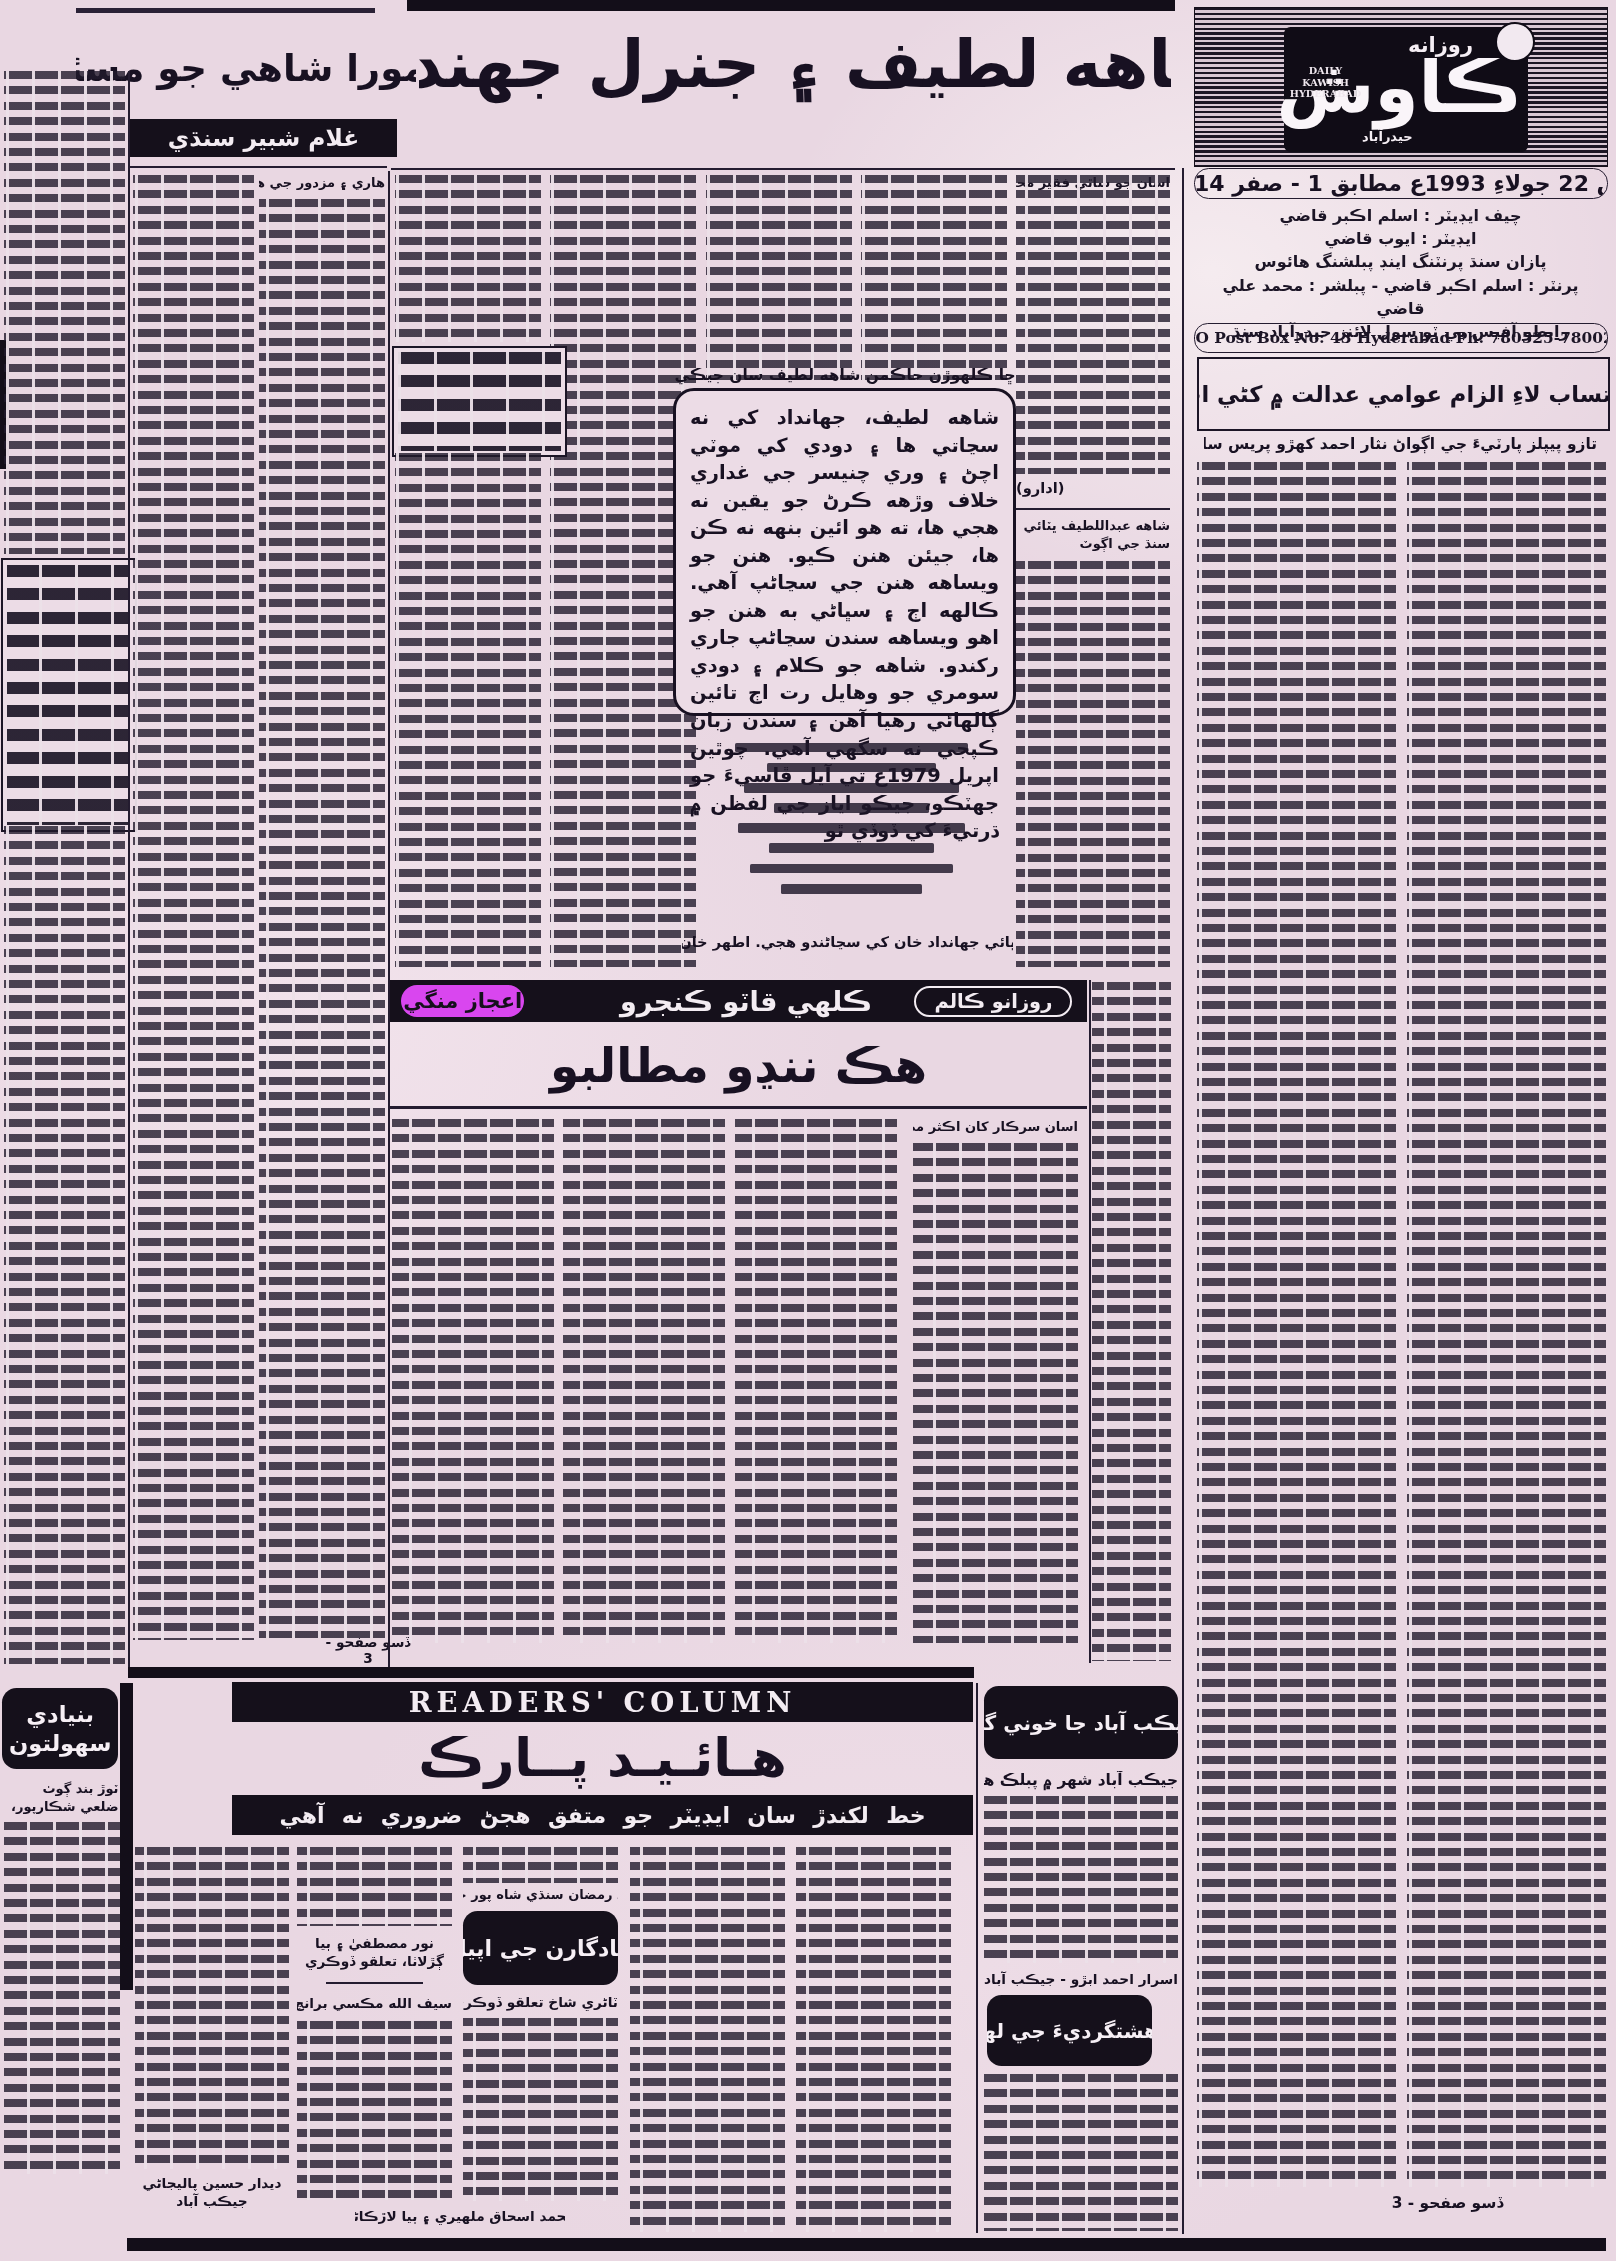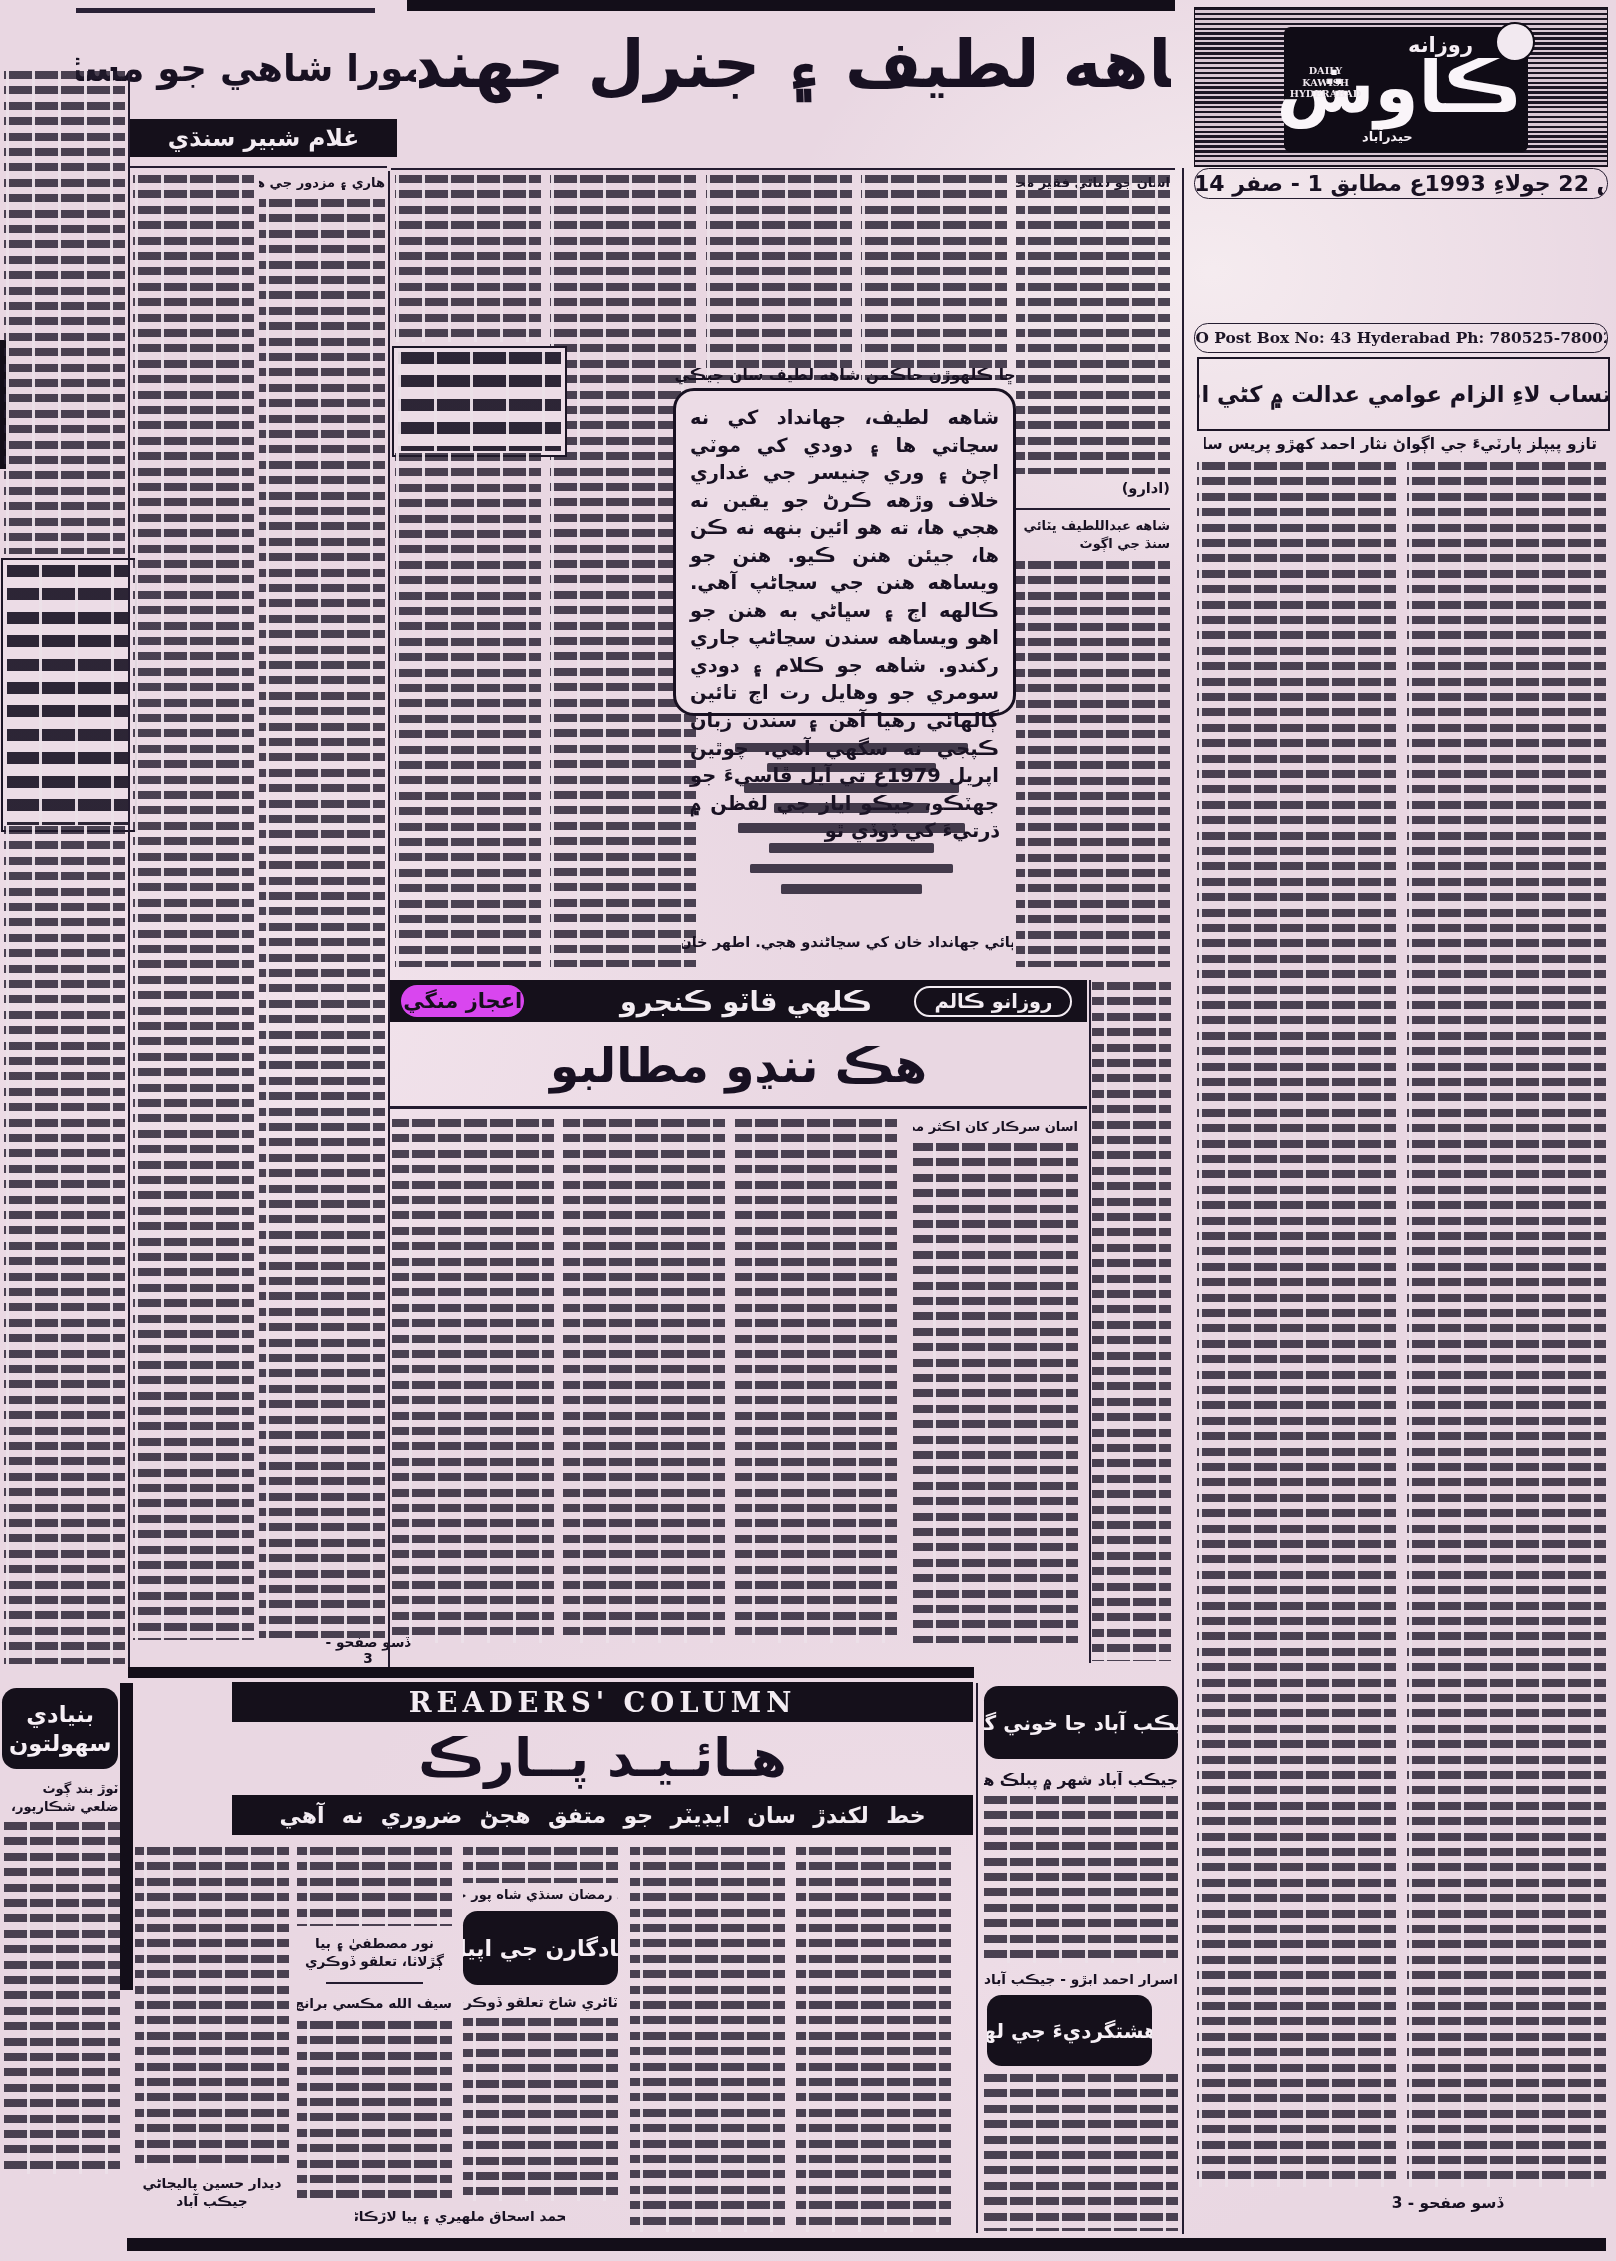--- a/index.html
+++ b/index.html
@@ -55,20 +55,27 @@
     <div class="abs" style="left:89px;top:19.4px;width:244px;height:125px;background:#100c16;border-radius:6.5px;">
       <div class="abs" style="right:55px;top:6.5px;color:#f5eef4;font-size:21px;font-weight:bold;">روزانه</div>
       <div class="abs ctr" style="right:24px;top:8px;width:210px;height:105px;color:#faf5f9;font-size:71px;font-weight:bold;">ڪاوش</div>
       <div class="abs" style="left:78px;bottom:8px;color:#f5eef4;font-size:13px;font-weight:bold;">حيدرآباد</div>
       <div class="abs ctr serif" style="left:6.5px;top:31px;width:70px;height:49px;color:#efe7ee;font-size:9.7px;font-weight:bold;line-height:1.2;">DAILY KAWISH HYDERABAD</div>
       <div class="abs" style="right:-6.5px;top:-4.9px;width:36px;height:36px;border-radius:50%;background:#f2e9f0;border:2.4px solid #100c16;"></div>
     </div>
   </div>
   <div class="abs ctr hl nowrap" style="left:1195px;top:168px;width:412px;height:29px;border:1.6px solid #241c30;border-radius:14.6px;font-size:22px;">خميس 22 جولاءِ 1993ع مطابق 1 - صفر 1414هه</div>
 
+  <div class="abs" style="left:1205px;top:204px;width:393px;text-align:center;font-weight:bold;font-size:16px;line-height:1.45;">
+    <div>چيف ايڊيٽر : اسلم اڪبر قاضي</div>
+    <div>ايڊيٽر : ايوب قاضي</div>
+    <div>پازان سنڌ پرنٽنگ اينڊ پبلشنگ هائوس</div>
+    <div>پرنٽر : اسلم اڪبر قاضي - پبلشر : محمد علي قاضي</div>
+    <div>رابطو آفيس بي ٽو سول لائنز حيدرآباد سنڌ</div>
+  </div>
   <div class="abs ctr serif nowrap" style="left:1195px;top:323px;width:412px;height:27.5px;border:1.6px solid #241c30;border-radius:13.7px;font-size:15.4px;font-weight:bold;direction:ltr;">C/O Post Box No: 43 Hyderabad Ph: 780525-780026</div>
 
   <div class="abs ctr hl nowrap" style="left:1198px;top:357px;width:409px;height:70px;border:2.4px solid #1c1526;font-size:22.6px;">احتساب لاءِ الزام عوامي عدالت ۾ کڻي اچو</div>
   <div class="abs hl nowrap" style="left:1205px;top:435px;width:393px;height:21px;font-size:15.4px;text-align:center;">تازو پيپلز پارٽيءَ جي اڳواڻ نثار احمد کهڙو پريس سان</div>
   <div class="abs sim" style="left:1408px;top:462px;width:199px;height:1725px;"></div>
   <div class="abs sim" style="left:1198px;top:462px;width:199px;height:1725px;"></div>
   <div class="abs ctr hl" style="left:1384px;top:2193px;width:129px;height:19.4px;font-size:15.4px;">ڏسو صفحو - 3</div>
 
   <div class="abs sim" style="left:4.9px;top:71px;width:121px;height:483px;"></div>
   <div class="abs" style="left:1.6px;top:558px;width:123px;height:260px;border:2.4px solid #1c1526;background:#ecdce6;padding:4.9px;">
@@ -104,21 +111,21 @@
     <div class="pline" style="width:76%;"></div>
     <div class="pline" style="width:55%;"></div>
     <div class="pline" style="width:80%;"></div>
     <div class="pline" style="width:58%;"></div>
     <div class="pline" style="width:72%;"></div>
     <div class="pline" style="width:50%;"></div>
   </div>
   <div class="abs ctr hl nowrap" style="left:683px;top:931px;width:331px;height:21px;font-size:14.6px;">ڀائي جهانداد خان کي سڃاڻندو هجي. اطهر خان</div>
 
   <div class="abs sim" style="left:1017px;top:175px;width:154px;height:299px;"></div>
-  <div class="abs hl" style="left:1017px;top:479px;width:154px;height:19.4px;font-size:14.6px;text-align:right;">(ادارو)</div>
+  <div class="abs hl" style="left:1017px;top:479px;width:154px;height:19.4px;font-size:14.6px;text-align:left;">(ادارو)</div>
   <div class="abs rule" style="left:1017px;top:508px;width:154px;height:2.4px;"></div>
   <div class="abs hl" style="left:1017px;top:517px;width:154px;height:39px;font-size:13px;line-height:1.4;">شاهه عبداللطيف ڀٽائي سنڌ جي اڳوٽ</div>
   <div class="abs sim" style="left:1017px;top:561px;width:154px;height:406px;"></div>
   <div class="abs sim" style="left:1093px;top:982px;width:79px;height:679px;"></div>
 
   <div class="abs bar" style="left:391px;top:980px;width:697px;height:42px;">
     <div class="abs ctr outline-pill nowrap" style="right:14.6px;top:5.7px;width:154px;height:27.5px;font-size:19.4px;font-weight:bold;">روزانو ڪالم</div>
     <div class="abs ctr nowrap" style="left:186px;top:0;width:340px;height:42px;font-size:27px;font-weight:bold;">ڪلهي قاٽو ڪنجرو</div>
     <div class="abs ctr white-pill nowrap" style="left:11.3px;top:4.9px;width:123px;height:32px;font-size:21px;font-weight:bold;">اعجاز منگي</div>
   </div>

